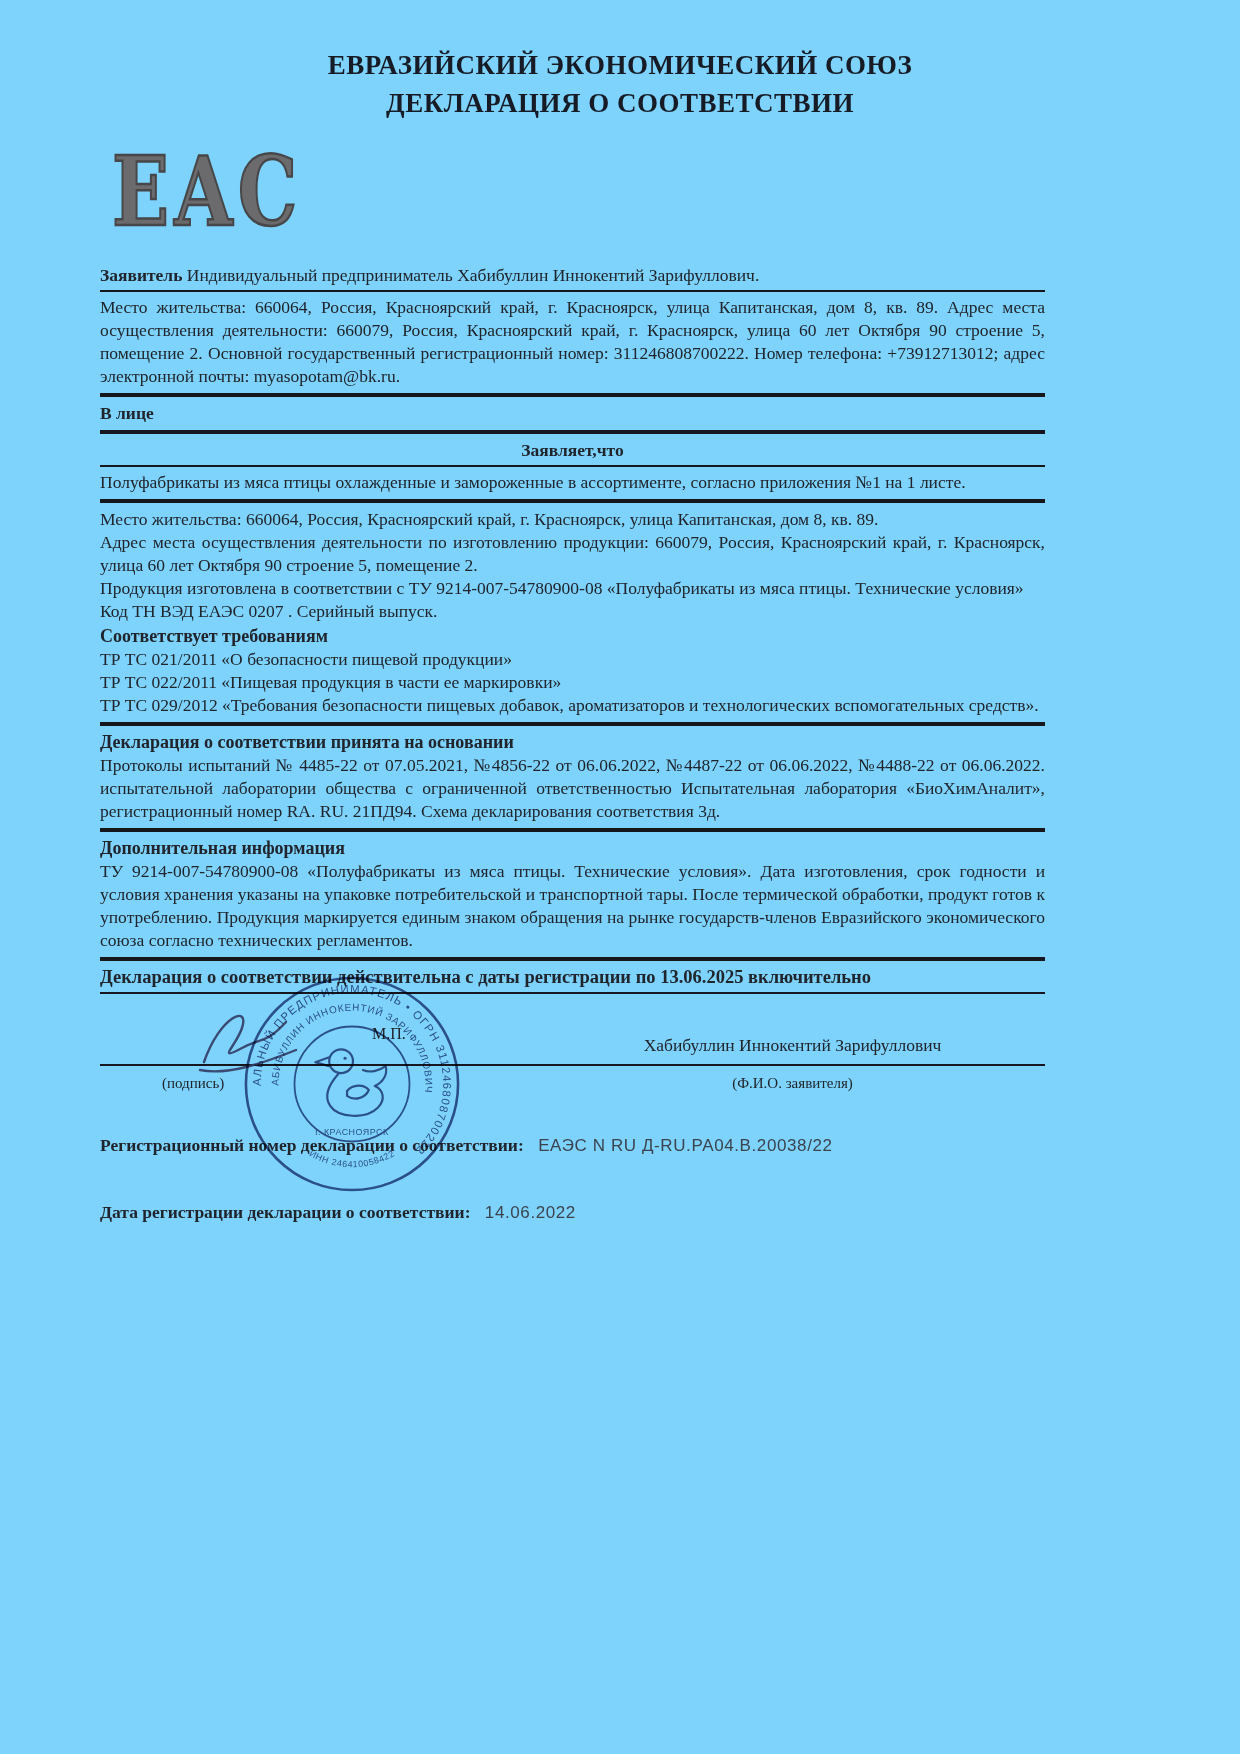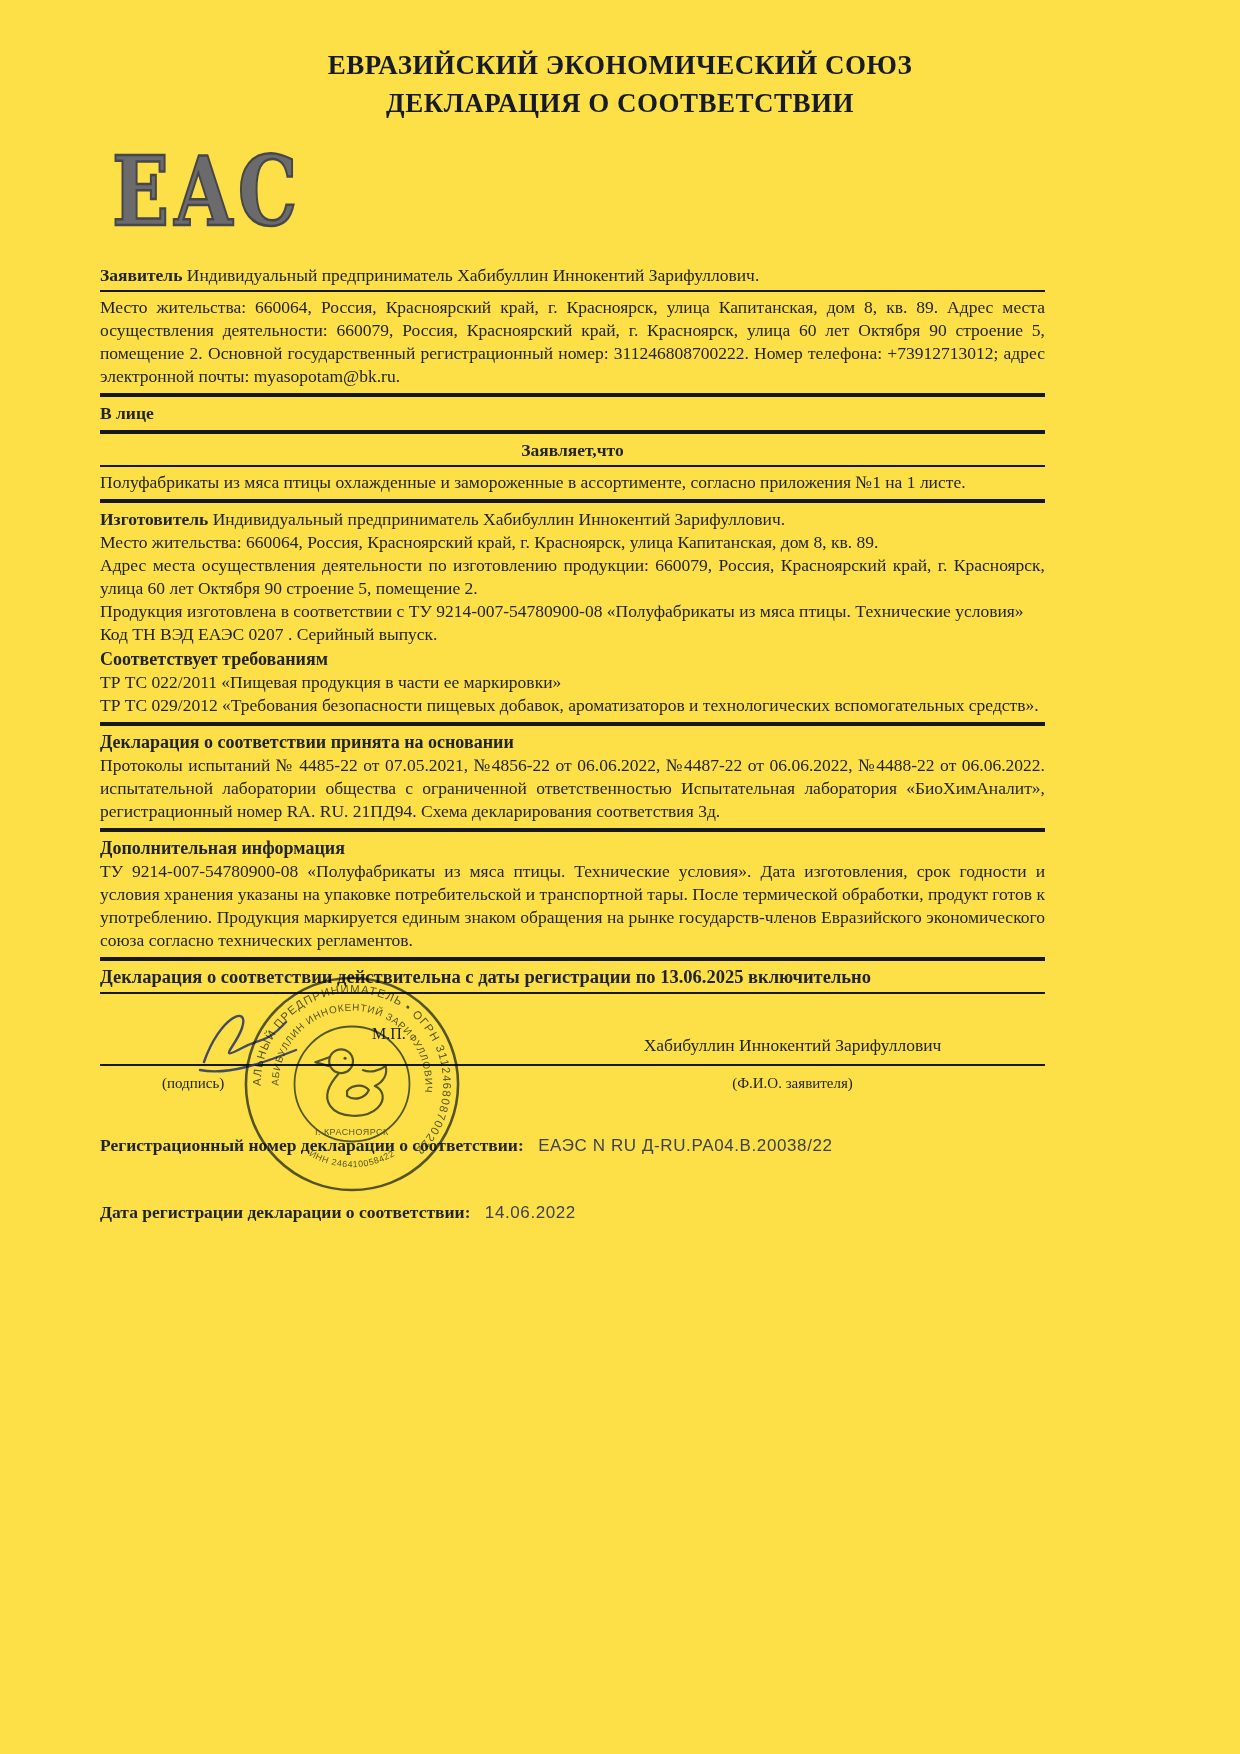--- a/index.html
+++ b/index.html
@@ -2,21 +2,21 @@
 <html><head>
 <meta charset="utf-8">
 <style>
   * { box-sizing: border-box; margin: 0; padding: 0; }
   html, body { background: #e9e9e7; }
   .page {
     position: relative;
     width: 1240px;
     height: 1754px;
     margin: 0 auto;
-    background: #fde047;
+    background: #7dd3fc;
     font-family: "Liberation Serif", "DejaVu Serif", serif;
     color: #20242c;
     font-size: 17.5px;
     line-height: 23px;
     overflow: hidden;
   }
   .titles { padding-top: 46px; text-align: center; }
   .title-line {
     font-weight: bold;
     font-size: 27px;
@@ -100,30 +100,27 @@
     <hr class="rule thick">
 
     <div class="row-between">
       <span class="b">Заявляет,</span>
       <span class="b">что</span>
     </div>
     <hr class="rule thin">
     <div class="just">Полуфабрикаты из мяса птицы охлажденные и замороженные в ассортименте, согласно приложения №1 на 1 листе.</div>
     <hr class="rule thick">
 
-    <div>
-      <span class="b">Изготовитель</span>
-      <span>Индивидуальный предприниматель Хабибуллин Иннокентий Зарифуллович.</span>
-    </div>
     <div class="just">Место жительства: 660064, Россия, Красноярский край, г. Красноярск, улица Капитанская, дом 8, кв. 89.</div>
     <div class="just">Адрес места осуществления деятельности по изготовлению продукции: 660079, Россия, Красноярский край, г. Красноярск, улица 60 лет Октября 90 строение 5, помещение 2.</div>
     <div class="just">Продукция изготовлена в соответствии с ТУ 9214-007-54780900-08 «Полуфабрикаты из мяса птицы. Технические условия»</div>
     <div class="just">Код ТН ВЭД ЕАЭС 0207 . Серийный выпуск.</div>
 
     <div class="heading">Соответствует требованиям</div>
+    <div class="just">ТР ТС 021/2011 «О безопасности пищевой продукции»</div>
     <div class="just">ТР ТС 022/2011 «Пищевая продукция в части ее маркировки»</div>
     <div class="just">ТР ТС 029/2012 «Требования безопасности пищевых добавок, ароматизаторов и технологических вспомогательных средств».</div>
     <hr class="rule thick">
 
     <div class="heading">Декларация о соответствии принята на основании</div>
     <div class="just">Протоколы испытаний № 4485-22 от 07.05.2021, №4856-22 от 06.06.2022, №4487-22 от 06.06.2022, №4488-22 от 06.06.2022. испытательной лаборатории общества с ограниченной ответственностью Испытательная лаборатория «БиоХимАналит», регистрационный номер RA. RU. 21ПД94. Схема декларирования соответствия 3д.</div>
     <hr class="rule thick">
 
     <div class="heading">Дополнительная информация</div>
     <div class="just">ТУ 9214-007-54780900-08 «Полуфабрикаты из мяса птицы. Технические условия». Дата изготовления, срок годности и условия хранения указаны на упаковке потребительской и транспортной тары. После термической обработки, продукт готов к употреблению. Продукция маркируется единым знаком обращения на рынке государств-членов Евразийского экономического союза согласно технических регламентов.</div>

